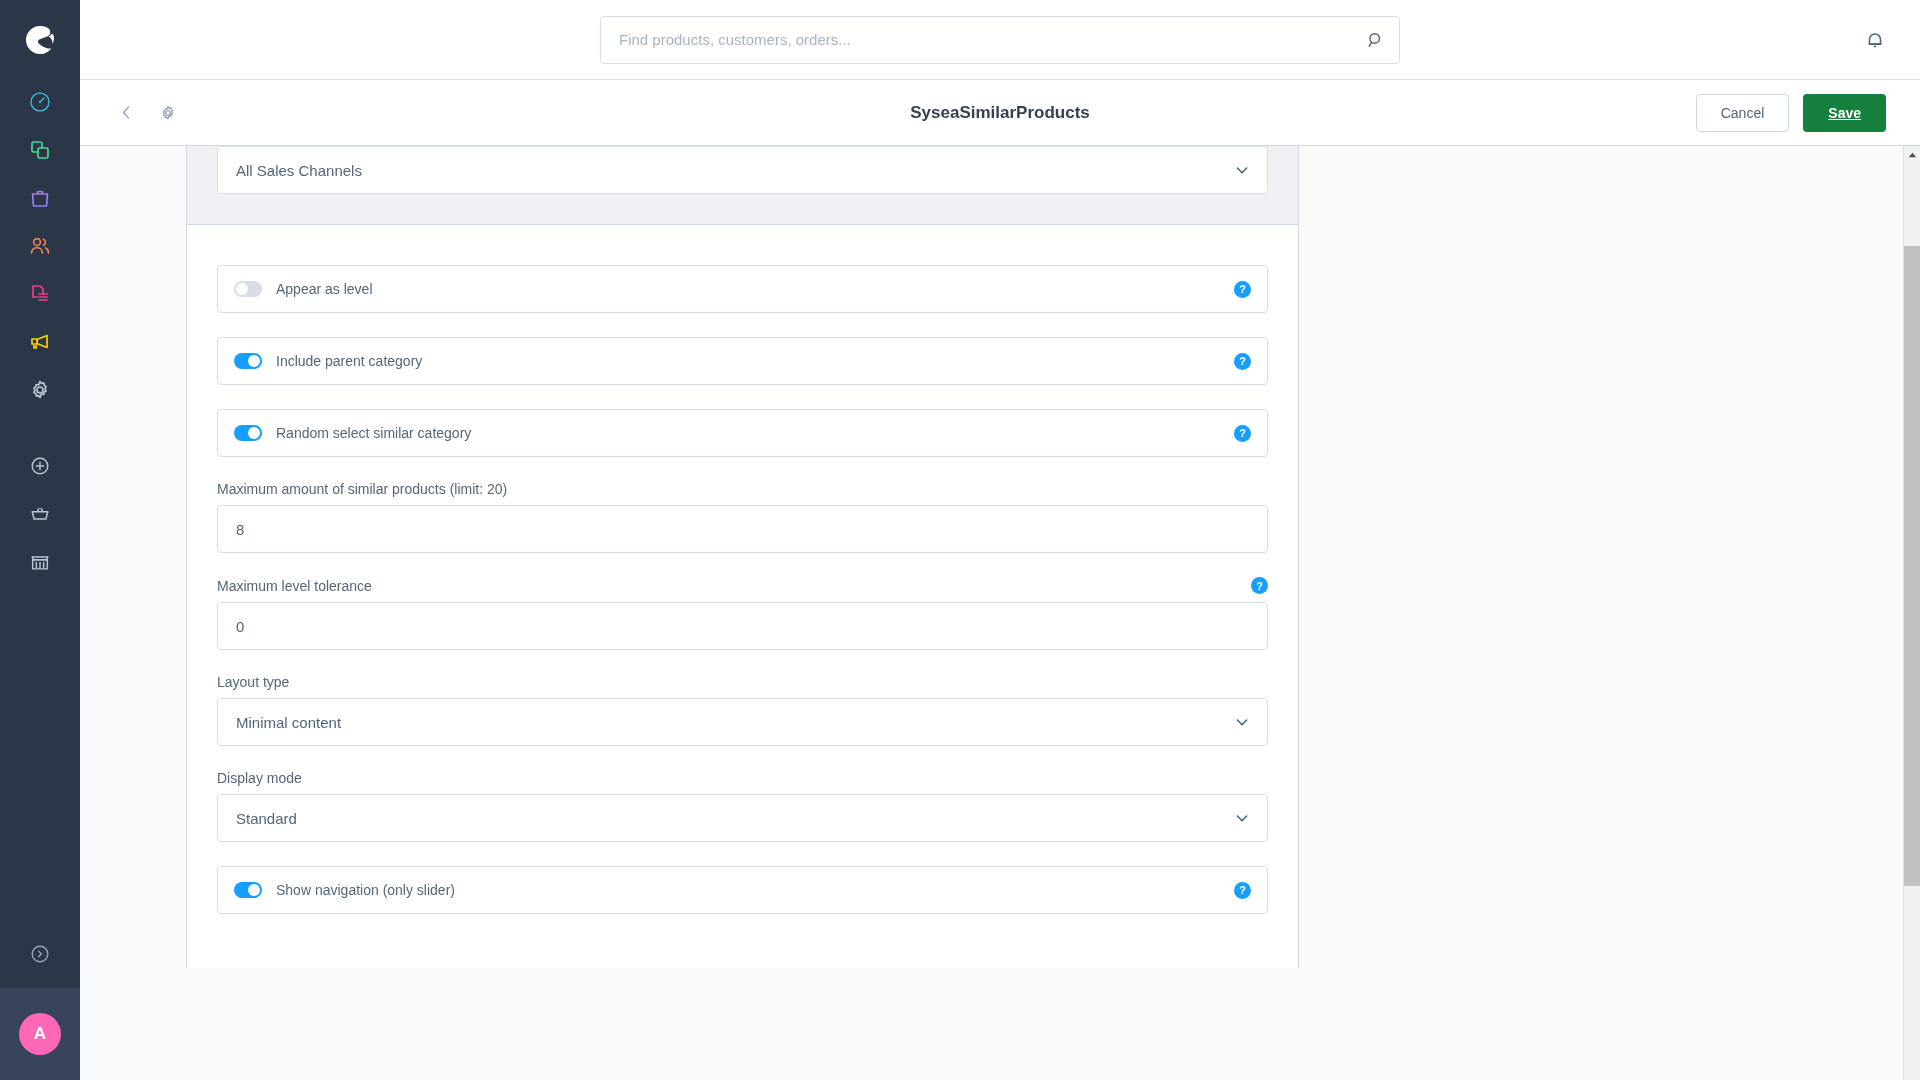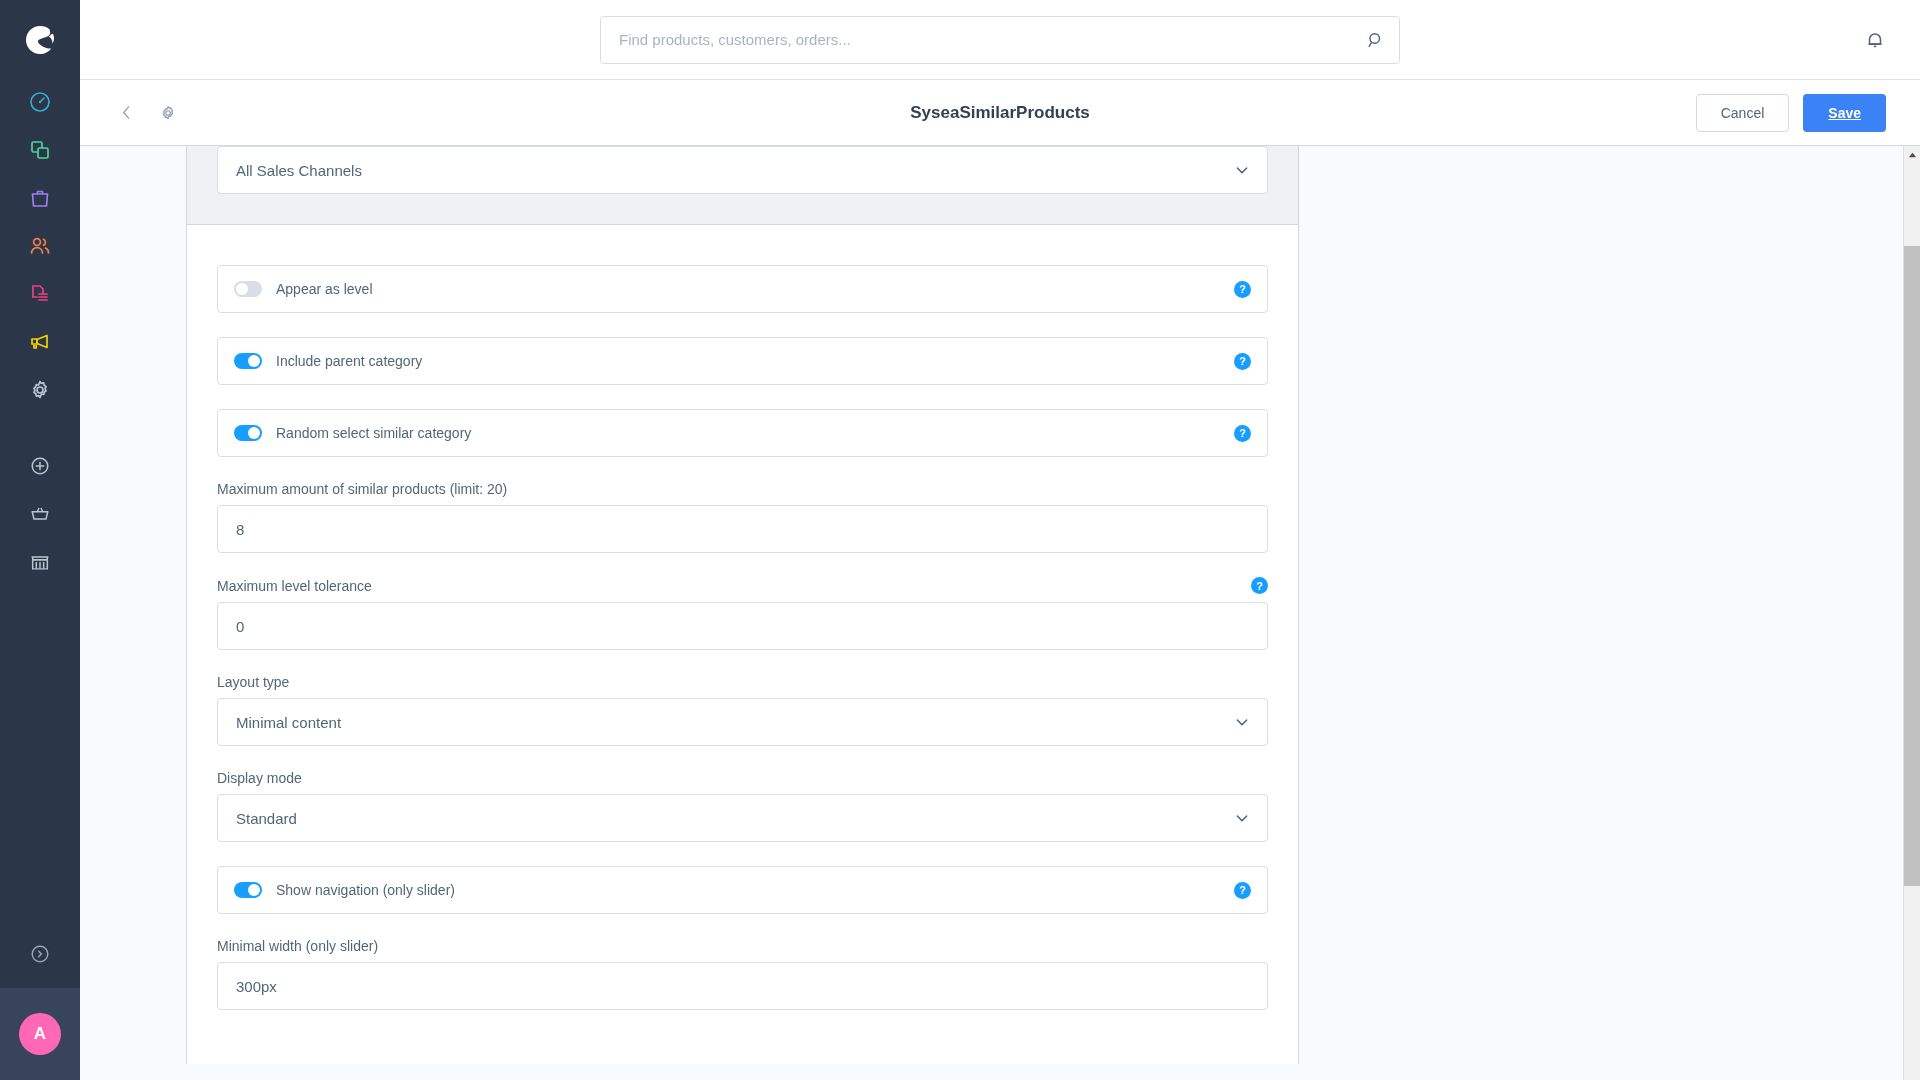--- a/index.html
+++ b/index.html
@@ -108,21 +108,21 @@
     margin-left: auto; display: flex; align-items: center; gap: 14px; justify-content: space-between;
   }
   .btn {
     height: 38px; padding: 0 24px;
     border-radius: 4px; font-size: 14px;
     font-family: "Liberation Sans", sans-serif;
     cursor: pointer; border: 1px solid transparent;
     display: inline-flex; align-items: center; justify-content: center;
   }
   .btn-cancel { background: #fff; border-color: #d1d9e0; color: #52667a; }
-  .btn-save { background: #3b82f6; color: #fff; font-weight: 600; text-decoration: underline; }
+  .btn-save { background: #15803d; color: #fff; font-weight: 600; text-decoration: underline; }
 
   
   .content {
     flex: 1; background: #f9fafb;
     position: relative; overflow: hidden;
     display: flex; justify-content: center;
   }
   .content-inner {
     width: 1113px;
     margin-left: 106px;
@@ -483,24 +483,20 @@
           </div>
 
           <div class="switch-row">
             <div class="switch on">
               <span class="knob"></span>
             </div>
             <span class="switch-label">Show navigation (only slider)</span>
             <span class="help-icon">?</span>
           </div>
 
-          <div class="field">
-            <label class="field-label">Minimal width (only slider)</label>
-            <input class="inp" type="text" value="300px" style="">
-          </div>
 
         </section>
       </div>
 
       <div class="scrollbar">
         <div class="scroll-arrow">
           <span>
             <svg width="9" height="9" viewBox="0 0 10 10" fill="#4d4d4d">
                 <path d="M5 2L9 7H1z"></path>
               </svg>

